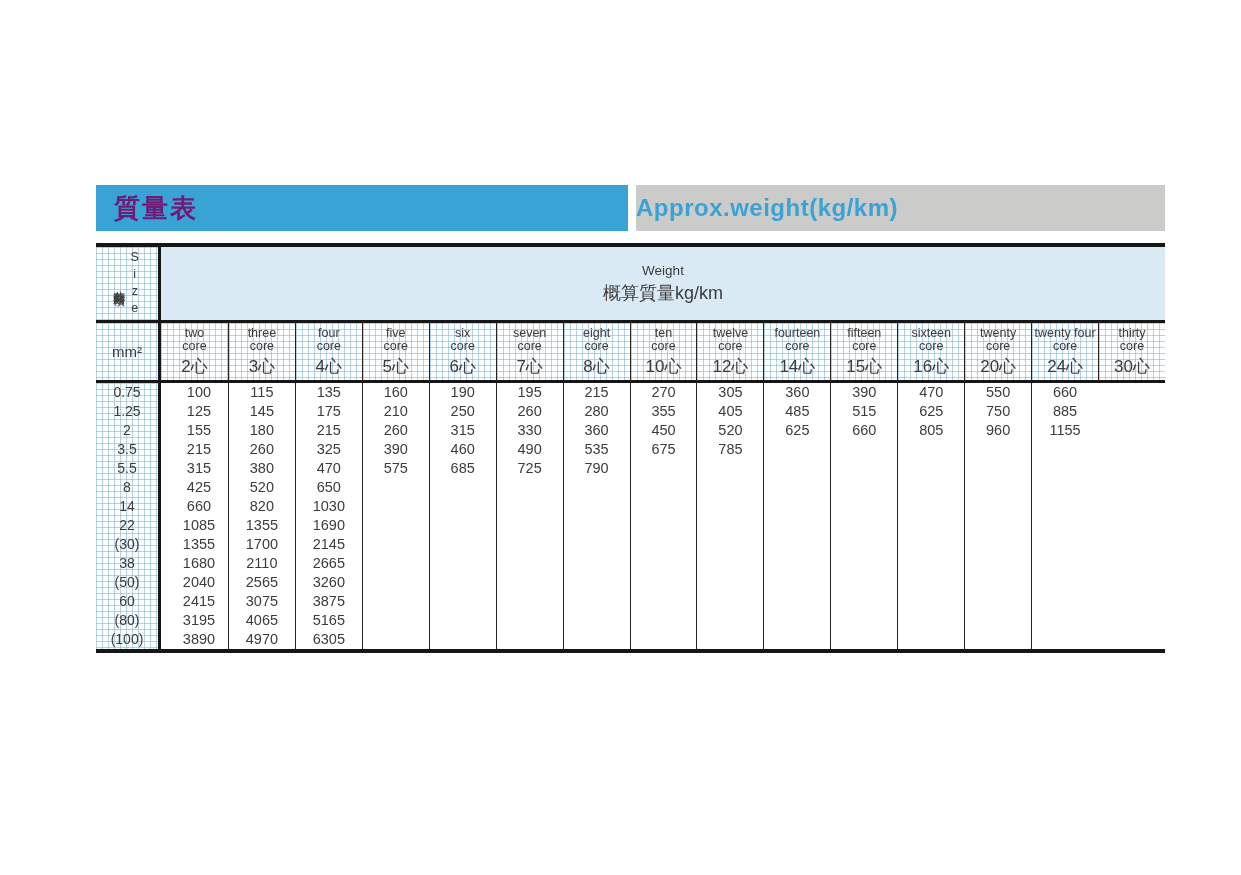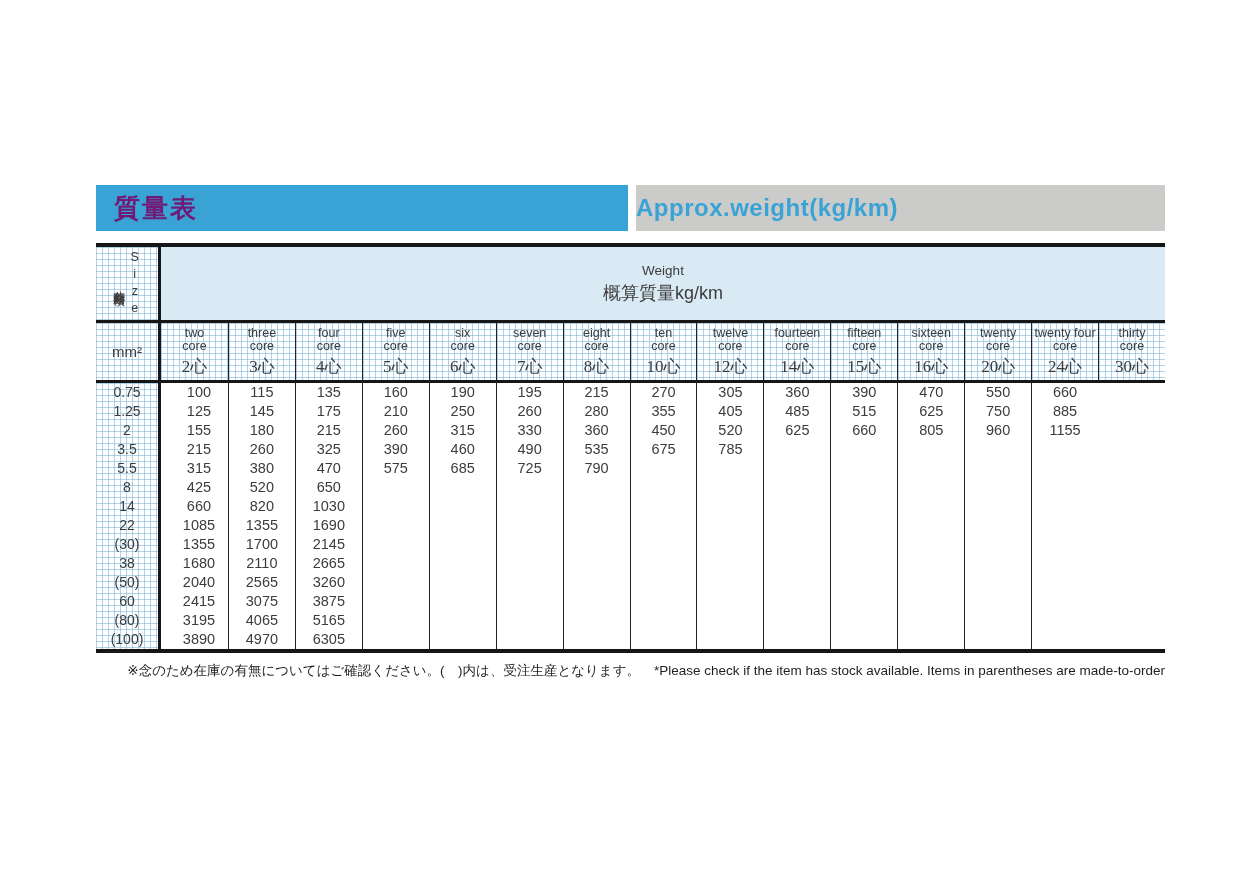--- a/index.html
+++ b/index.html
@@ -44,21 +44,21 @@
   .weightband .wen{font-size:13.5px;}
   .weightband .wjp{font-size:18px;}
 
   .unit{border-right:3px solid var(--border);border-bottom:3px solid var(--border);
     display:flex;align-items:center;justify-content:center;font-size:15px;}
 
   .hcell{border-bottom:3px solid var(--border);border-left:1px solid #222;
     display:flex;flex-direction:column;align-items:center;justify-content:center;line-height:1.08;}
   .hcell.nol{border-left:none;}
   .hen{font-size:12.5px;}
-  .hjp{font-size:17px;margin-top:4px;font-family:Liberation Serif, serif;}
+  .hjp{font-size:17px;margin-top:4px;}
 
   .sizecol{border-right:3px solid var(--border);display:flex;flex-direction:column;}
   .vcol{border-left:1px solid #222;display:flex;flex-direction:column;}
   .vcol.nol{border-left:none;margin-left:9px;}
   .vcell{height:19px;line-height:19px;text-align:center;font-size:14.5px;white-space:nowrap;}
   .sizecol .vcell{font-size:14px;}
 
   
   .note{margin-top:9px;text-align:right;font-size:13.5px;color:#1f1f1f;white-space:nowrap;}
   .note .en{margin-left:14px;}
@@ -393,17 +393,14 @@
         <div class="vcell"></div>
         <div class="vcell"></div>
         <div class="vcell"></div>
         <div class="vcell"></div>
         <div class="vcell"></div>
         <div class="vcell"></div>
         <div class="vcell"></div>
       </div>
     </div>
 
-  <div class="note">
-    <span class="jp">※念のため在庫の有無についてはご確認ください。(　)内は、受注生産となります。</span><span class="en">*Please check if the item has stock available. Items in parentheses are made-to-order</span>
-  </div>
 
 </div>
 
 </body></html>

